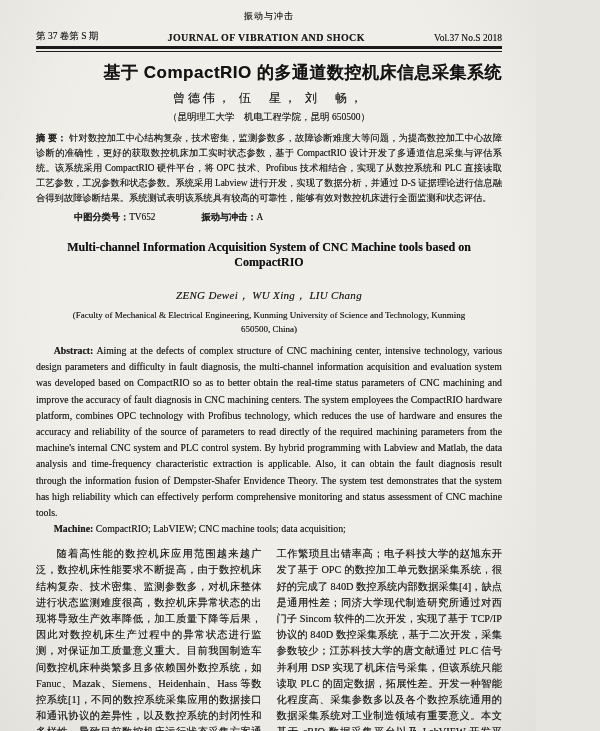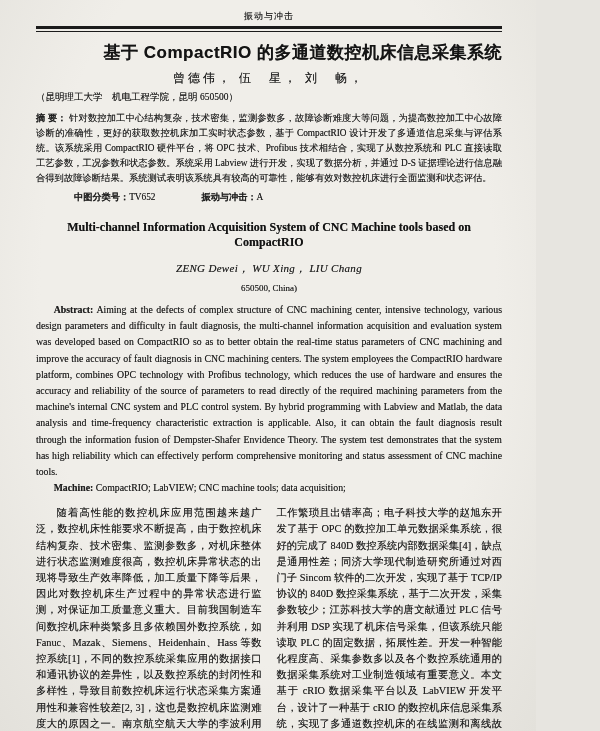--- a/index.html
+++ b/index.html
@@ -29,39 +29,39 @@
     border-top:3.5px solid #1b1b1b;
     border-bottom:1.5px solid #1b1b1b;
   }
   
   .title-cn{
     font-family:"Liberation Sans","DejaVu Sans",sans-serif;
     font-weight:bold;font-size:17px;letter-spacing:.5px;
     text-align:right;margin:9px 0 0;color:#141414;
   }
   .authors-cn{text-align:center;font-size:12px;letter-spacing:3px;margin-top:6px;}
-  .affil-cn{font-size:9.5px;margin-top:4px;}
+  .affil-cn{text-align:center;font-size:9.5px;margin-top:4px;}
   
   .abs-cn{
     font-size:9.3px;line-height:15px;text-align:justify;
     margin:7px 0 0;
   }
   .abs-cn b,.kw b,.clc b{
     font-family:"Liberation Sans","DejaVu Sans",sans-serif;
     font-weight:bold;font-size:9.2px;
   }
   .kw{font-size:9.3px;margin:6px 0 0 38px;}
   .clc{font-size:9.3px;margin:5px 0 0 38px;}
   .clc .second{margin-left:46px;}
   
   .title-en{
     text-align:center;font-weight:bold;font-size:12px;
     margin:16px 0 0;color:#141414;
   }
-  .authors-en{text-align:center;font-style:italic;font-size:11px;margin-top:11px;letter-spacing:.3px;}
+  .authors-en{text-align:center;font-style:italic;font-size:11px;margin-top:18px;letter-spacing:.3px;}
   .affil-en{text-align:center;font-size:9px;margin-top:5px;line-height:14px;}
   .abs-en{
     font-size:9.8px;line-height:16.2px;text-align:justify;
     margin:7px 0 0;text-indent:1.8em;
   }
   .kw-en{font-size:9.8px;margin:2px 0 0;text-indent:1.8em;}
   .abs-en b,.kw-en b{font-weight:bold;}
   
   .columns{
     display:flex;gap:15px;margin-top:12px;height:283px;
@@ -73,35 +73,41 @@
   }
   .indent{text-indent:2em;}
 </style>
 </head>
 <body>
 
 <div class="page">
 
   <div class="journal-cn">振动与冲击</div>
 
+  <div class="header-row">
+    <span>第 37 卷第 S 期</span>
+    <span class="journal-en">JOURNAL OF VIBRATION AND SHOCK</span>
+    <span>Vol.37 No.S 2018</span>
+  </div>
 
   <div class="rule"></div>
 
   <h1 class="title-cn">基于 CompactRIO 的多通道数控机床信息采集系统</h1>
   <div class="authors-cn">曾德伟， 伍　星， 刘　畅，</div>
   <div class="affil-cn">（昆明理工大学　机电工程学院，昆明 650500）</div>
 
   <p class="abs-cn"><b>摘 要：</b> <span>针对数控加工中心结构复杂，技术密集，监测参数多，故障诊断难度大等问题，为提高数控加工中心故障诊断的准确性，更好的获取数控机床加工实时状态参数，基于 CompactRIO 设计开发了多通道信息采集与评估系统。该系统采用 CompactRIO 硬件平台，将 OPC 技术、Profibus 技术相结合，实现了从数控系统和 PLC 直接读取工艺参数，工况参数和状态参数。系统采用 Labview 进行开发，实现了数据分析，并通过 D-S 证据理论进行信息融合得到故障诊断结果。系统测试表明该系统具有较高的可靠性，能够有效对数控机床进行全面监测和状态评估。</span></p>
 
 
   <div class="clc"><b>中图分类号：</b><span>TV652</span><b class="second">振动与冲击：</b><span>A</span></div>
 
   <div class="title-en">Multi-channel Information Acquisition System of CNC Machine tools based on CompactRIO</div>
   <div class="authors-en">ZENG Dewei， WU Xing， LIU Chang</div>
   <div class="affil-en">
+    <div>(Faculty of Mechanical &amp; Electrical Engineering, Kunming University of Science and Technology, Kunming</div>
     <div>650500, China)</div>
   </div>
 
   <p class="abs-en"><b>Abstract:</b> <span>Aiming at the defects of complex structure of CNC machining center, intensive technology, various design parameters and difficulty in fault diagnosis, the multi-channel information acquisition and evaluation system was developed based on CompactRIO so as to better obtain the real-time status parameters of CNC machining and improve the accuracy of fault diagnosis in CNC machining centers. The system employees the CompactRIO hardware platform, combines OPC technology with Profibus technology, which reduces the use of hardware and ensures the accuracy and reliability of the source of parameters to read directly of the required machining parameters from the machine's internal CNC system and PLC control system. By hybrid programming with Labview and Matlab, the data analysis and time-frequency characteristic extraction is applicable. Also, it can obtain the fault diagnosis result through the information fusion of Dempster-Shafer Envidence Theory. The system test demonstrates that the system has high reliability which can effectively perform comprehensive monitoring and status assessment of CNC machine tools.</span></p>
 
   <div class="kw-en"><b>Machine:</b> <span>CompactRIO; LabVIEW; CNC machine tools; data acquisition;</span></div>
 
   <div class="columns">
 
     <div class="col">

